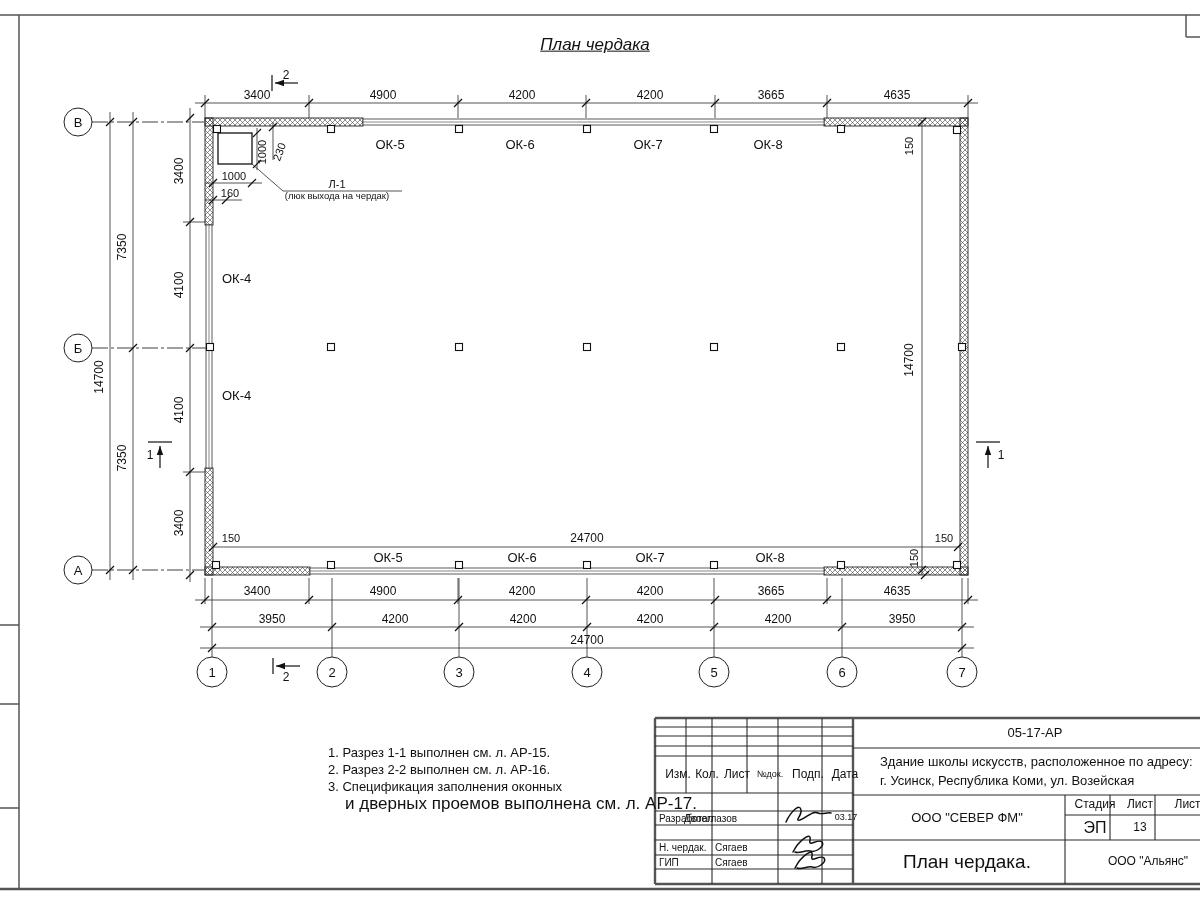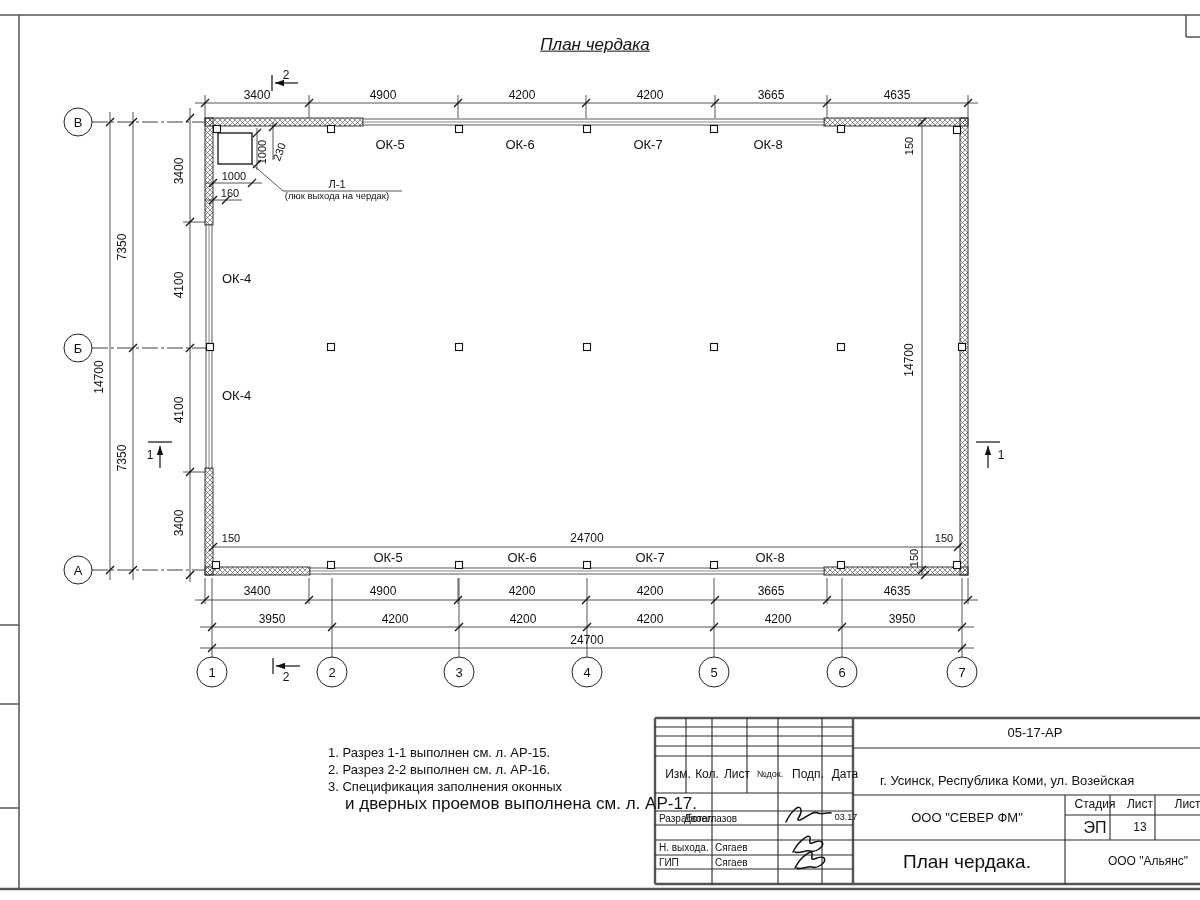--- a/index.html
+++ b/index.html
@@ -266,37 +266,38 @@
     </svg>
 
   <div class="t c title" style="left:587px;top:45px;">План чердака</div>
 
   <div class="t l" style="left:328px;top:753px;font-size:13px;">1. Разрез 1-1 выполнен см. л. АР-15.</div>
   <div class="t l" style="left:328px;top:770px;font-size:13px;">2. Разрез 2-2 выполнен см. л. АР-16.</div>
   <div class="t l" style="left:328px;top:787px;font-size:13px;">3. Спецификация заполнения оконных</div>
   <div class="t l" style="left:345px;top:804px;font-size:17px;">и дверных проемов выполнена см. л. АР-17.</div>
 
   <div class="t c" style="left:1027px;top:733px;font-size:13px;">05-17-АР</div>
+  <div class="t l" style="left:880px;top:762px;font-size:13px;">Здание школы искусств, расположенное по адресу:</div>
   <div class="t l" style="left:880px;top:781px;font-size:13px;">г. Усинск, Республика Коми, ул. Возейская</div>
   <div class="t c" style="left:959px;top:818px;font-size:13px;">ООО "СЕВЕР ФМ"</div>
   <div class="t c" style="left:1087px;top:805px;font-size:12px;">Стадия</div>
   <div class="t c" style="left:1132px;top:805px;font-size:12px;">Лист</div>
   <div class="t c" style="left:1186px;top:805px;font-size:12px;">Листов</div>
   <div class="t c" style="left:1087px;top:828px;font-size:16px;">ЭП</div>
   <div class="t c" style="left:1132px;top:828px;font-size:12px;">13</div>
   <div class="t c" style="left:959px;top:862px;font-size:19px;">План чердака.</div>
   <div class="t c" style="left:1140px;top:862px;font-size:12px;">ООО "Альянс"</div>
 
   <div class="t c" style="left:670px;top:775px;font-size:12px;">Изм.</div>
   <div class="t c" style="left:699px;top:775px;font-size:12px;">Кол.</div>
   <div class="t c" style="left:729px;top:775px;font-size:12px;">Лист</div>
   <div class="t c" style="left:762px;top:775px;font-size:9px;">№док.</div>
   <div class="t c" style="left:800px;top:775px;font-size:12px;">Подп.</div>
   <div class="t c" style="left:837px;top:775px;font-size:12px;">Дата</div>
 
   <div class="t l" style="left:659px;top:818px;font-size:10px;">Разработал</div>
   <div class="t l" style="left:684px;top:818px;font-size:10px;">Двоеглазов</div>
   <div class="t c" style="left:838px;top:818px;font-size:9px;">03.17</div>
-  <div class="t l" style="left:659px;top:847px;font-size:10px;">Н. выхода.</div>
+  <div class="t l" style="left:659px;top:847px;font-size:10px;">Н. чердак.</div>
   <div class="t l" style="left:715px;top:847px;font-size:10px;">Сягаев</div>
   <div class="t l" style="left:659px;top:862px;font-size:10px;">ГИП</div>
   <div class="t l" style="left:715px;top:862px;font-size:10px;">Сягаев</div>
 </div>
 
 </body></html>

